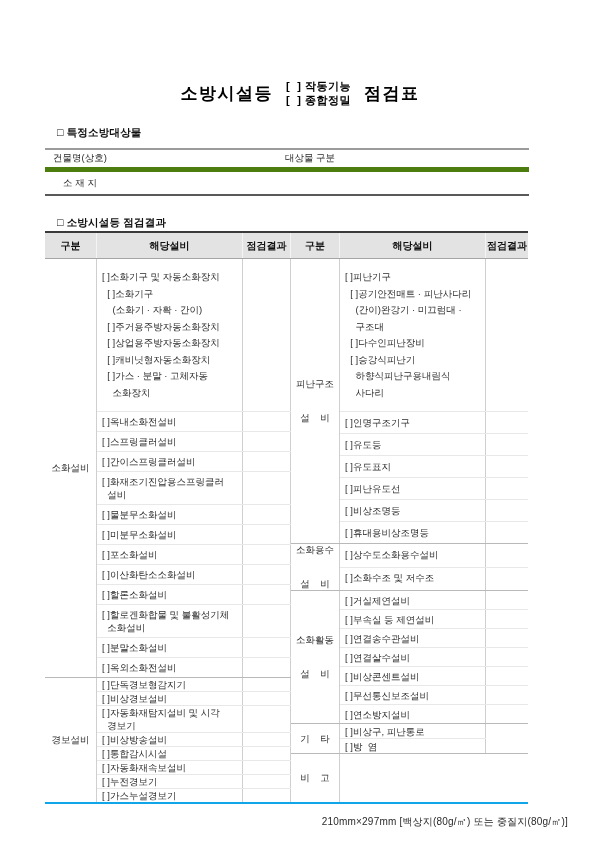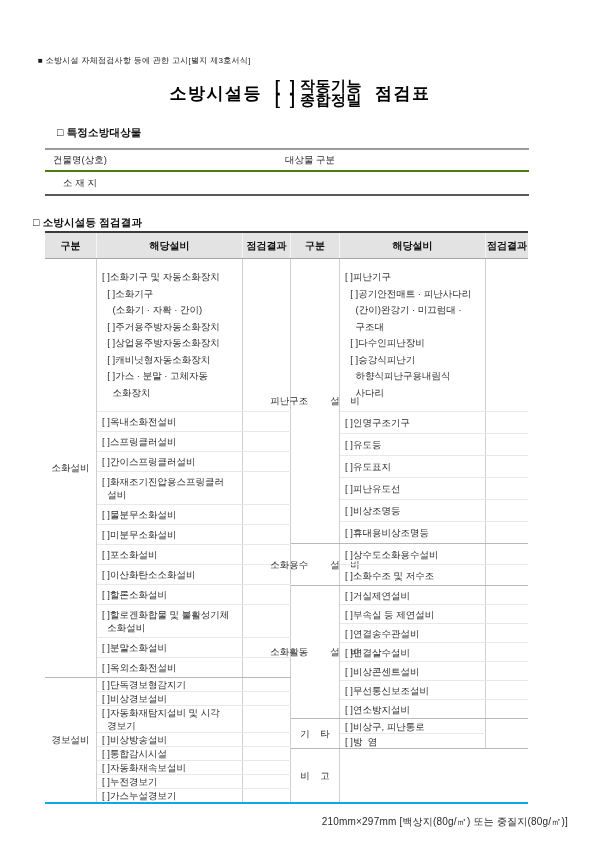--- a/index.html
+++ b/index.html
@@ -4,51 +4,51 @@
 <style>
   * { margin:0; padding:0; box-sizing:border-box; }
   html,body { width:600px; height:849px; background:#fff; }
   body { font-family:"Liberation Sans","DejaVu Sans",sans-serif; color:#2d2d2d; position:relative; }
   .page { position:absolute; inset:0; background:#ffffff; overflow:hidden; }
 
   .notice { position:absolute; left:38px; top:55px; font-size:8px; color:#1c1c1c; letter-spacing:.3px; }
 
   .title { position:absolute; left:0; right:0; top:79px; display:flex; justify-content:center; align-items:center; gap:13px; color:#000; font-weight:bold; }
   .title .big { font-size:17px; letter-spacing:1.5px; }
-  .opts { display:flex; flex-direction:column; line-height:14px; font-size:15px; letter-spacing:.5px; white-space:pre; }
+  .opts { display:flex; flex-direction:column; line-height:14px; font-size:11px; letter-spacing:.5px; white-space:pre; }
 
   .h-sec { position:absolute; left:33px; font-size:10.5px; font-weight:bold; color:#101010; letter-spacing:.2px; }
   .h1 { top:126px;margin-left:24px; }
-  .h2 { top:216px; }
+  .h2 { top:216px;margin-left:24px; }
 
   
   .t1 { position:absolute; left:45px; top:148px; width:484px; border-top:2px solid #9b9b9b; border-bottom:2px solid #595959; font-size:9.5px; }
   .t1-row { display:flex; align-items:center; height:22px; }
-  .t1-row.first { border-bottom:2px solid #4d7c0f; }
+  .t1-row.first { border-bottom:5px solid #4d7c0f; }
   .t1-label { width:70px; text-align:center; white-space:pre; color:#2d2d2d; }
   .t1-label.l2 { width:60px; }
   .t1-value { flex:1; height:100%; }
   .t1-value.v1 { width:165px; flex:none; }
 
   
   .results { position:absolute; left:45px; top:231px; width:483px; border-top:2px solid #3a3a3a; border-bottom:2px solid #0ea5e9; display:flex; align-items:stretch; }
   .sub { display:flex; flex-direction:column; }
   #sub-left  { width:246px; }
   #sub-right { width:237px; }
   .rheader { display:flex; background:#e3e3e3; border-bottom:1px solid #a5a5a5; height:26px; font-weight:bold; font-size:10px; color:#111; flex:none; }
   .rheader .hc { display:flex; align-items:center; justify-content:center; border-right:1px solid #f4f4f4; white-space:nowrap; overflow:hidden; }
   #sub-right .rheader .hc:last-child { border-right:none; }
   .c-eq { flex:1; }
   #sub-left  .c-cat { width:52px; } #sub-left  .c-res { width:48px; }
   #sub-right .c-cat { width:49px; } #sub-right .c-res { width:42px; }
 
   .gbody { display:flex; flex-direction:column; flex:1; }
   .group { display:flex; border-bottom:1px solid #b9b9b9; }
   .gbody .group:last-child { border-bottom:none; }
-  .cat { border-right:1px solid #cfcfcf; display:flex; flex-direction:row; align-items:center; justify-content:center; text-align:center; font-size:9.5px; line-height:12px; white-space:pre; color:#2d2d2d; flex:none;gap:22px; }
+  .cat { border-right:1px solid #cfcfcf; display:flex; flex-direction:column; justify-content:center; text-align:center; font-size:9.5px; line-height:12px; white-space:pre; color:#2d2d2d; flex:none;gap:22px; }
   #sub-left  .cat { width:52px; }
   #sub-right .cat { width:49px; }
   .rows { flex:1; display:flex; flex-direction:column; }
   .row { display:flex; border-bottom:1px solid #e8e8e8; flex:1; }
   .rows .row:last-child { border-bottom:none; }
   .cell { flex:1; border-right:1px solid #cfcfcf; font-size:9.5px; line-height:13px; color:#2d2d2d; overflow:hidden; }
   .cell div { white-space:pre; }
   .res { flex:none; }
   #sub-left  .res { width:48px; border-right:1px solid #cfcfcf; }
   #sub-right .res { width:42px; }
@@ -66,21 +66,20 @@
   #sub-right .g2 .cell { padding:2.5px 3px 2.5px 5px; }
   #sub-right .g3 .cell { padding:.5px 3px .5px 5px; }
 
   .footer { position:absolute; right:32px; top:815px; font-size:10px; color:#2a2a2a; letter-spacing:.2px; }
 </style>
 </head>
 <body>
 
 <div class="page">
 
-  <div class="notice">■ 소방시설 자체점검사항 등에 관한 고시[별지 제3호서식]</div>
 
   <div class="title">
     <span class="big">소방시설등</span>
     <span class="opts">
       <span>[  ] 작동기능</span>
       <span>[  ] 종합정밀</span>
     </span>
     <span class="big">점검표</span>
   </div>
 

